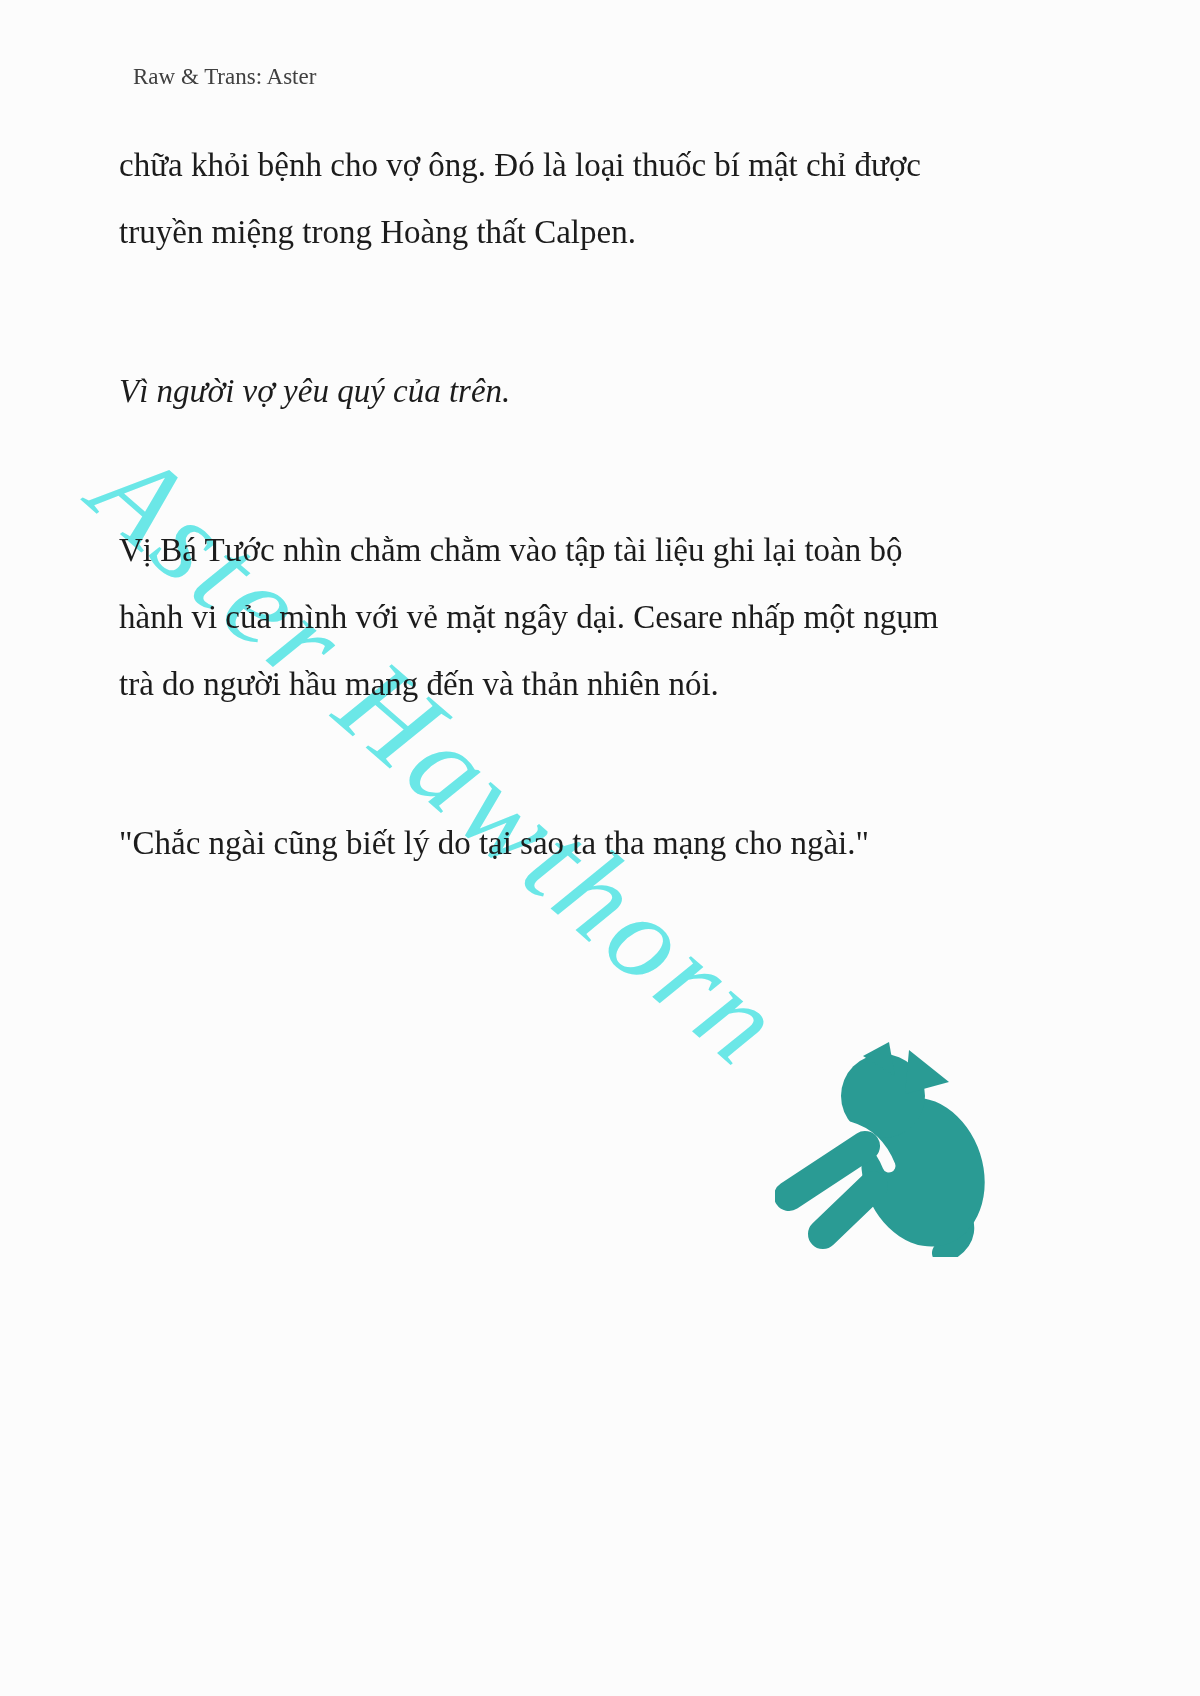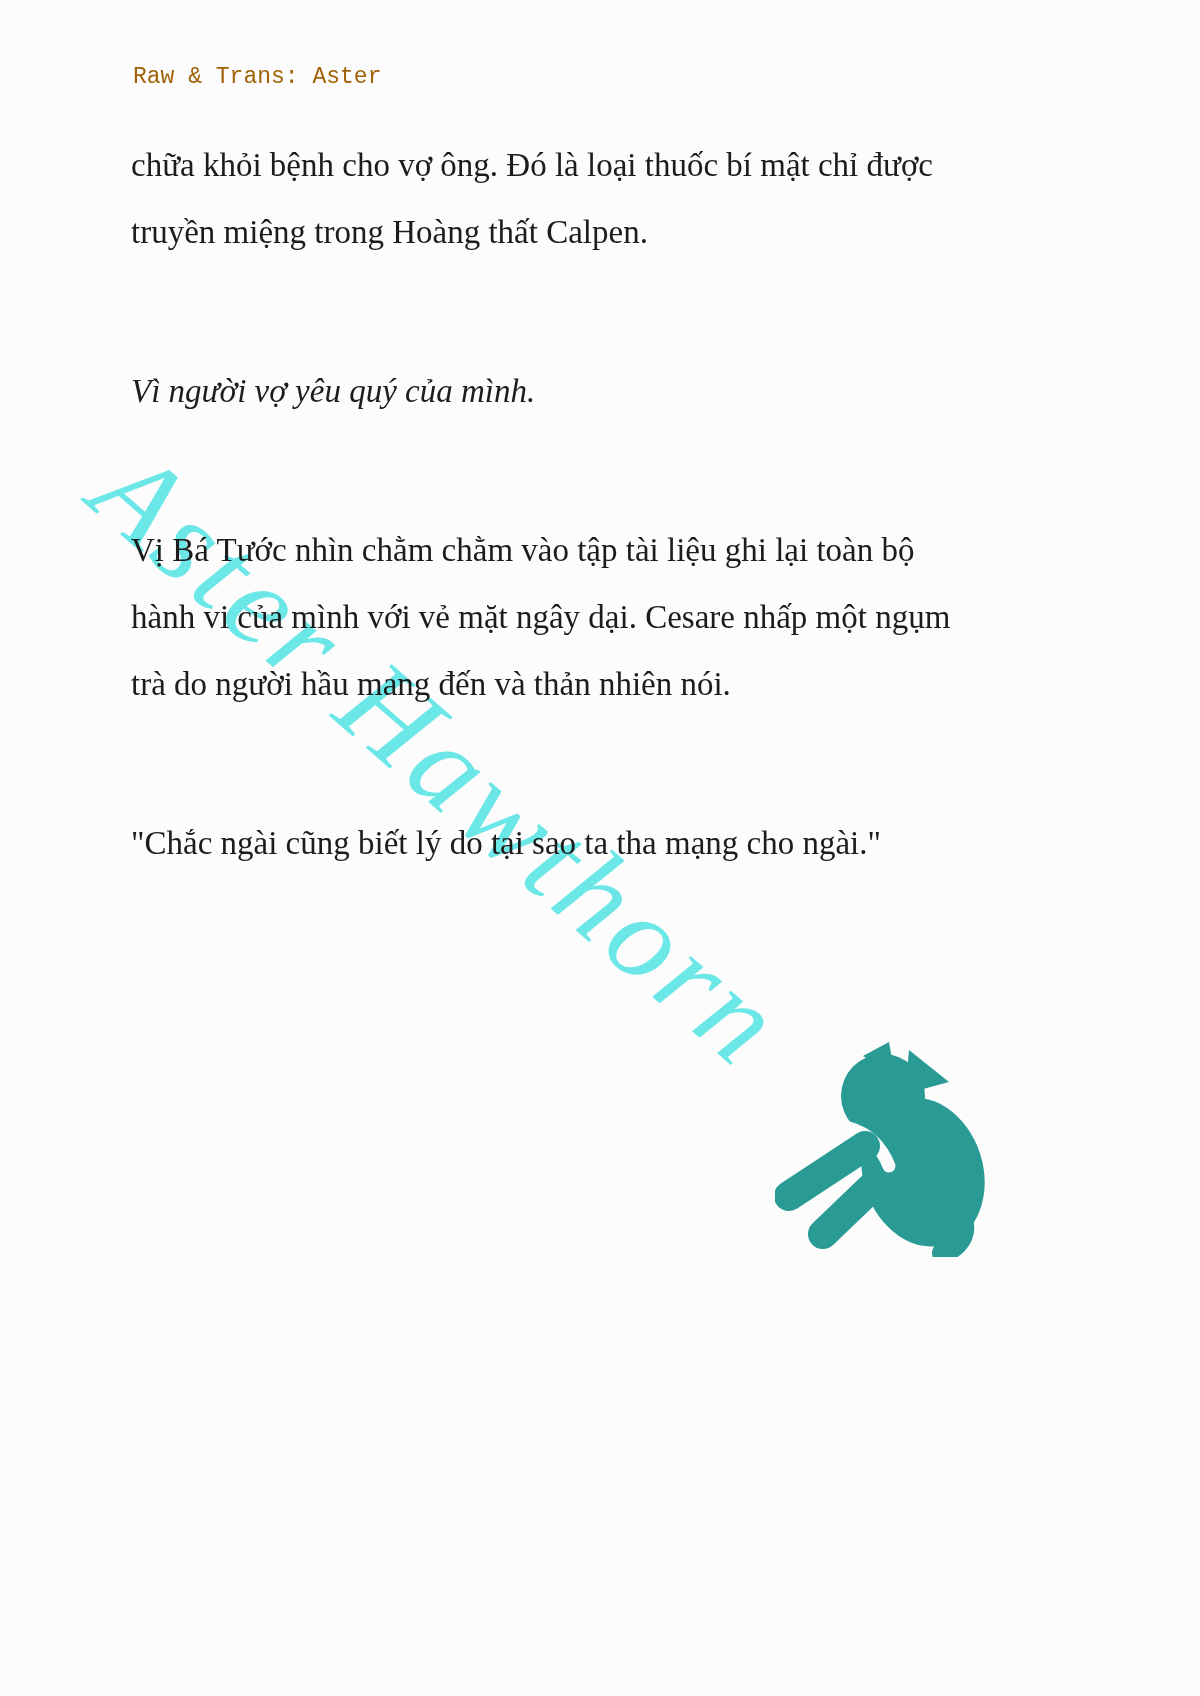--- a/index.html
+++ b/index.html
@@ -7,28 +7,28 @@
     position: relative;
     width: 1200px;
     height: 1696px;
     background: #fcfcfc;
     overflow: hidden;
   }
   .credit {
     position: absolute;
     left: 133px;
     top: 64px;
-    font-family: Liberation Mono, monospace;
+    font-family: Liberation Serif, serif;
     font-size: 23px;
-    color: #a16207;
+    color: #404040;
     z-index: 3;
   }
   .content {
     position: absolute;
-    left: 131px;
+    left: 119px;
     top: 132px;
     width: 1030px;
     z-index: 3;
   }
   .para {
     margin: 0 0 92px 0;
     font-family: "Liberation Serif", serif;
     font-size: 33px;
     line-height: 67px;
     color: #1c1c1c;
@@ -86,20 +86,20 @@
       <path class="leg" d="M 90 104 L 14 154"></path>
       <path class="leg" d="M 98 144 L 48 192"></path>
     </g>
   </svg>
 
   <div class="credit">Raw &amp; Trans: Aster</div>
 
   <div class="content">
     <p class="para">chữa khỏi bệnh cho vợ ông. Đó là loại thuốc bí mật chỉ được
 truyền miệng trong Hoàng thất Calpen.</p>
-    <p class="para italic">Vì người vợ yêu quý của mình.</p>
+    <p class="para italic">Vì người vợ yêu quý của trên.</p>
     <p class="para">Vị Bá Tước nhìn chằm chằm vào tập tài liệu ghi lại toàn bộ
 hành vi của mình với vẻ mặt ngây dại. Cesare nhấp một ngụm
 trà do người hầu mang đến và thản nhiên nói.</p>
     <p class="para">"Chắc ngài cũng biết lý do tại sao ta tha mạng cho ngài."</p>
   </div>
 
 </div>
 
 </body></html>

